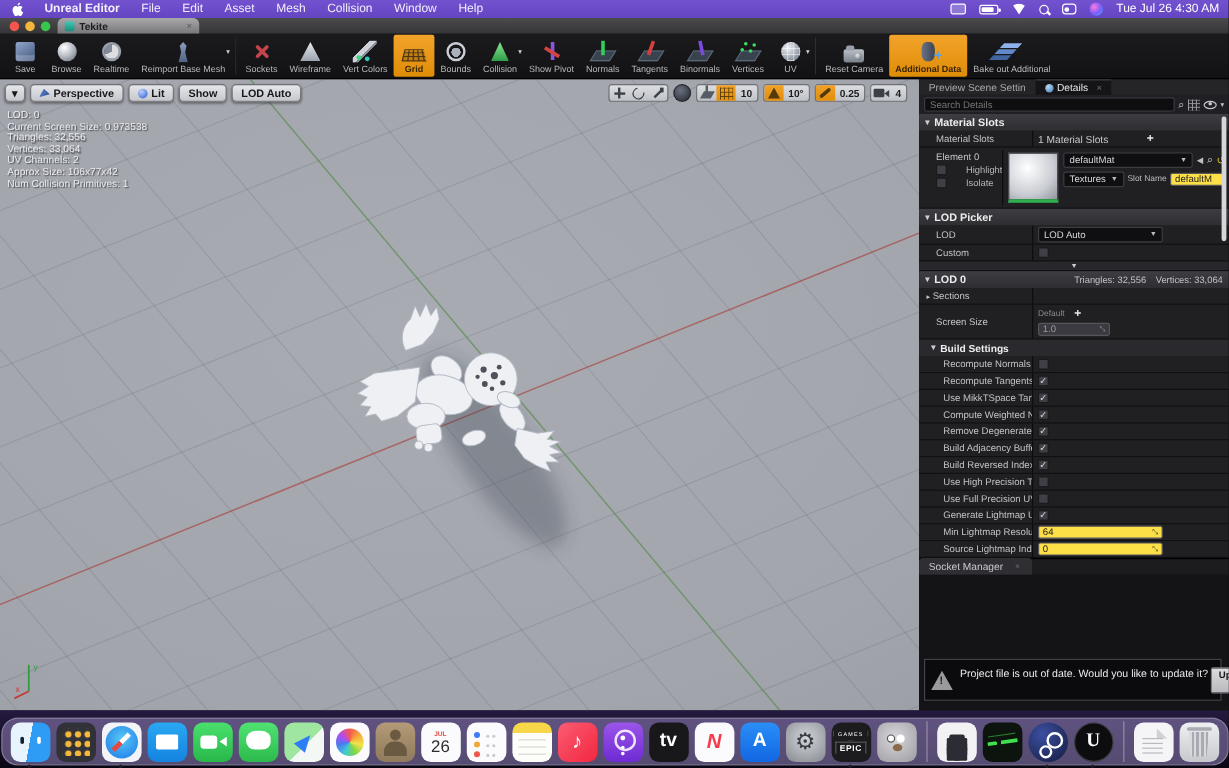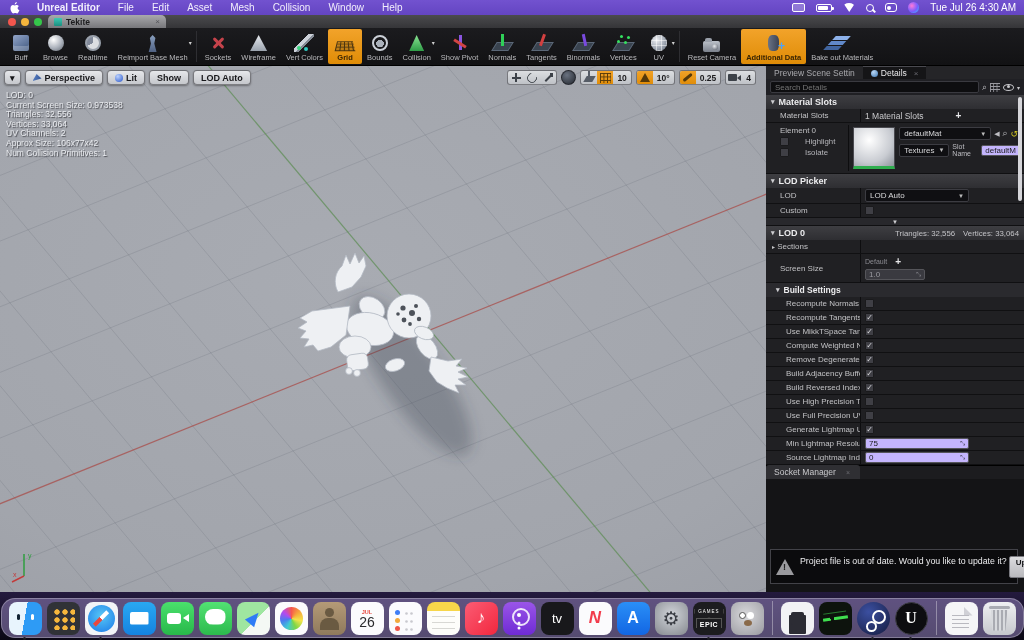--- a/index.html
+++ b/index.html
@@ -179,21 +179,21 @@
 
   .rp-row { display:flex; min-height:13px; align-items:center; border-bottom:1px solid #101012; background:#202023; }
   .rp-label { width:94px; padding-left:14px; color:#c2c2c5; font-size:8px; white-space:nowrap; overflow:hidden; }
   .rp-value { flex:1; display:flex; align-items:center; gap:4px; padding:1px 4px; border-left:1px solid #0d0d0f; min-height:13px; }
   .cb { width:9px; height:9px; background:#3f3f45; border:1px solid #1a1a1c; border-radius:1px;
      display:inline-flex; align-items:center; justify-content:center; color:#d8d8dc; font-size:8px; line-height:1; }
   .cb.checked::after { content:"✓"; }
   .dd { background:#0f0f12; border:1px solid #3c3c42; border-radius:2px; color:#d8d8da;
      display:flex; align-items:center; gap:4px; padding:1px 4px; font-size:8px; }
   .dd .dd-arrow { margin-left:auto; font-size:6px; color:#bbb; }
-  .ifield { background:#c4b5fd; border:1px solid #55555a; border-radius:2px; color:#1a1a1c;
+  .ifield { background:#fde047; border:1px solid #55555a; border-radius:2px; color:#1a1a1c;
      padding:0 3px; font-size:8px; height:11px; display:flex; align-items:center; }
   .ifield.dim { background:#3a3a40; color:#9a9aa0; }
   .plus { color:#e8e8ea; font-weight:bold; font-size:10px; }
   .reset-icon { color:#d6c91f; font-size:9px; }
   .mini { font-size:7px; color:#bdbdc2; }
 
   #mat-element { display:flex; background:#202023; border-bottom:1px solid #101012; padding:2px 0; }
   #mat-left { width:94px; padding-left:14px; }
   #mat-left .el-label { font-size:8px; color:#c2c2c5; margin:1px 0 2px; }
   .el-check { display:flex; align-items:center; gap:16px; margin:2px 0; color:#b5b5ba; font-size:7.8px; }
@@ -284,21 +284,21 @@
   .dk-reminders::after { content:""; position:absolute; left:6px; top:8px; width:5px; height:5px; border-radius:50%;
      background:#3e7df5; box-shadow:0 8px 0 #f2a93c, 0 16px 0 #ee5548, 9px 1px 0 -1.2px #c9c9ce, 9px 9px 0 -1.2px #c9c9ce, 9px 17px 0 -1.2px #c9c9ce, 14px 1px 0 -1.2px #c9c9ce, 14px 9px 0 -1.2px #c9c9ce, 14px 17px 0 -1.2px #c9c9ce; }
   .dk-notes { background:linear-gradient(#f7d64a 0 28%, #fdfdfa 28%); }
   .dk-notes::after { content:""; position:absolute; left:5px; top:14px; width:23px; height:1.5px; background:#d8d8d4;
      box-shadow:0 6px 0 #d8d8d4, 0 12px 0 #d8d8d4; }
   .dk-music { background:linear-gradient(135deg,#fb5c74,#f2273e); font-size:17px; color:#fff; }
   .dk-podcasts { background:linear-gradient(#9a55e8,#6f2bd4); }
   .dk-podcasts::before { content:""; position:absolute; left:9.5px; top:6px; width:14px; height:14px; border-radius:50%; border:2px solid rgba(255,255,255,.85); }
   .dk-podcasts::after { content:""; position:absolute; left:14.5px; top:11px; width:4px; height:4px; border-radius:50%;
      background:#fff; box-shadow:0 8px 0 -0.5px #fff, 0 13px 0 -0.5px #fff; }
-  .dk-apple-tv { background:#18181b; } .dk-apple-tv .dk-label { font-size:13px; font-weight:normal;text-align:center; }
+  .dk-apple-tv { background:#18181b; } .dk-apple-tv .dk-label { font-size:16px; font-weight:bold;text-align:center; }
   .dk-news { background:#fbfbfd; } .dk-news .dk-label { color:#f23c4c; font-size:17px; font-style:italic; }
   .dk-app-store { background:linear-gradient(#2a8ff7,#1266e3); } .dk-app-store .dk-label { font-size:16px; }
   .dk-system-preferences { background:radial-gradient(circle at 50% 40%, #d2d5da, #85898f); }
   .dk-system-preferences::after { content:"⚙"; color:#3a3d44; font-size:19px; }
   .dk-epic-games { background:#1c1c1f; flex-direction:column; display:flex; }
   .dk-epic-games .dk-label { font-size:7px; letter-spacing:.5px; border:1px solid #555; border-bottom:none; padding:2px 3px 0; }
   .dk-epic-games .dk-sub { color:#fff; font-size:4.5px; letter-spacing:1px; border:1px solid #555; border-top:none; padding:0 3px 3px;
      clip-path:polygon(0 0,100% 0,100% 55%,50% 100%,0 55%); }
   .dk-gimp { background:radial-gradient(circle at 45% 40%, #d9d9dc, #9a9aa0); }
   .dk-gimp::before { content:""; position:absolute; left:8px; top:10px; width:5px; height:5px; border-radius:50%;
@@ -358,21 +358,21 @@
     <div id="doc-tab">
       <span class="tab-icon"></span>
       <span class="tab-title">Tekite</span>
       <span class="tab-x">×</span>
     </div>
   </div>
 
   <div id="toolbar">
       <div class="tbtn">
         <span class="tb-icon icon-save-icon"></span>
-        <span class="tb-label">Buff</span>
+        <span class="tb-label">Save</span>
       </div>
       <div class="tbtn">
         <span class="tb-icon icon-browse-icon"></span>
         <span class="tb-label">Browse</span>
       </div>
       <div class="tbtn">
         <span class="tb-icon icon-realtime-icon"></span>
         <span class="tb-label">Realtime</span>
       </div>
       <div class="tbtn">
@@ -435,21 +435,21 @@
       <div class="tbtn">
         <span class="tb-icon icon-resetcam-icon"></span>
         <span class="tb-label">Reset Camera</span>
       </div>
       <div class="tbtn active">
         <span class="tb-icon icon-adddata-icon"></span>
         <span class="tb-label">Additional Data</span>
       </div>
       <div class="tbtn">
         <span class="tb-icon icon-bake-icon"></span>
-        <span class="tb-label">Bake out Materials</span>
+        <span class="tb-label">Bake out Additional</span>
       </div>
     </div>
 
   <div id="main">
 
     <div id="viewport">
       <svg id="vp-svg" width="766" height="526">
           <defs>
             <filter id="blurF" x="-50%" y="-50%" width="200%" height="200%">
               <feGaussianBlur stdDeviation="7"></feGaussianBlur>
@@ -625,21 +625,21 @@
           </div>
           <div class="el-check">
             <span class="cb"></span>
             <span>Isolate</span>
           </div>
         </div>
         <div id="mat-right">
           <div id="mat-thumb"></div>
           <div id="mat-ctrl">
             <div class="row1">
-              <span class="dd" style="width:92px">
+              <span class="dd" style="width:108px">
                 <span>defaultMat</span>
                 <span class="dd-arrow">▼</span>
               </span>
               <span class="mini">◀</span>
               <span class="rp-sicon">⌕</span>
               <span class="reset-icon">↺</span>
             </div>
             <div class="row2">
               <span class="dd">
                 <span>Textures</span>
@@ -761,21 +761,21 @@
           <div class="rp-row" style="min-height: 12px;">
             <span class="rp-label" style="padding-left: 20px;">Generate Lightmap UVs</span>
             <span class="rp-value">
               <span class="cb checked"></span>
             </span>
           </div>
           <div class="rp-row" style="min-height: 13px;">
             <span class="rp-label" style="padding-left: 20px;">Min Lightmap Resolution</span>
             <span class="rp-value">
               <span class="ifield" style="width: 104px;">
-                <span>75</span>
+                <span>64</span>
                 <span style="margin-left:auto;font-size:6px">⤡</span>
               </span>
             </span>
           </div>
           <div class="rp-row" style="min-height: 13px;">
             <span class="rp-label" style="padding-left: 20px;">Source Lightmap Index</span>
             <span class="rp-value">
               <span class="ifield" style="width: 104px;">
                 <span>0</span>
                 <span style="margin-left:auto;font-size:6px">⤡</span>

